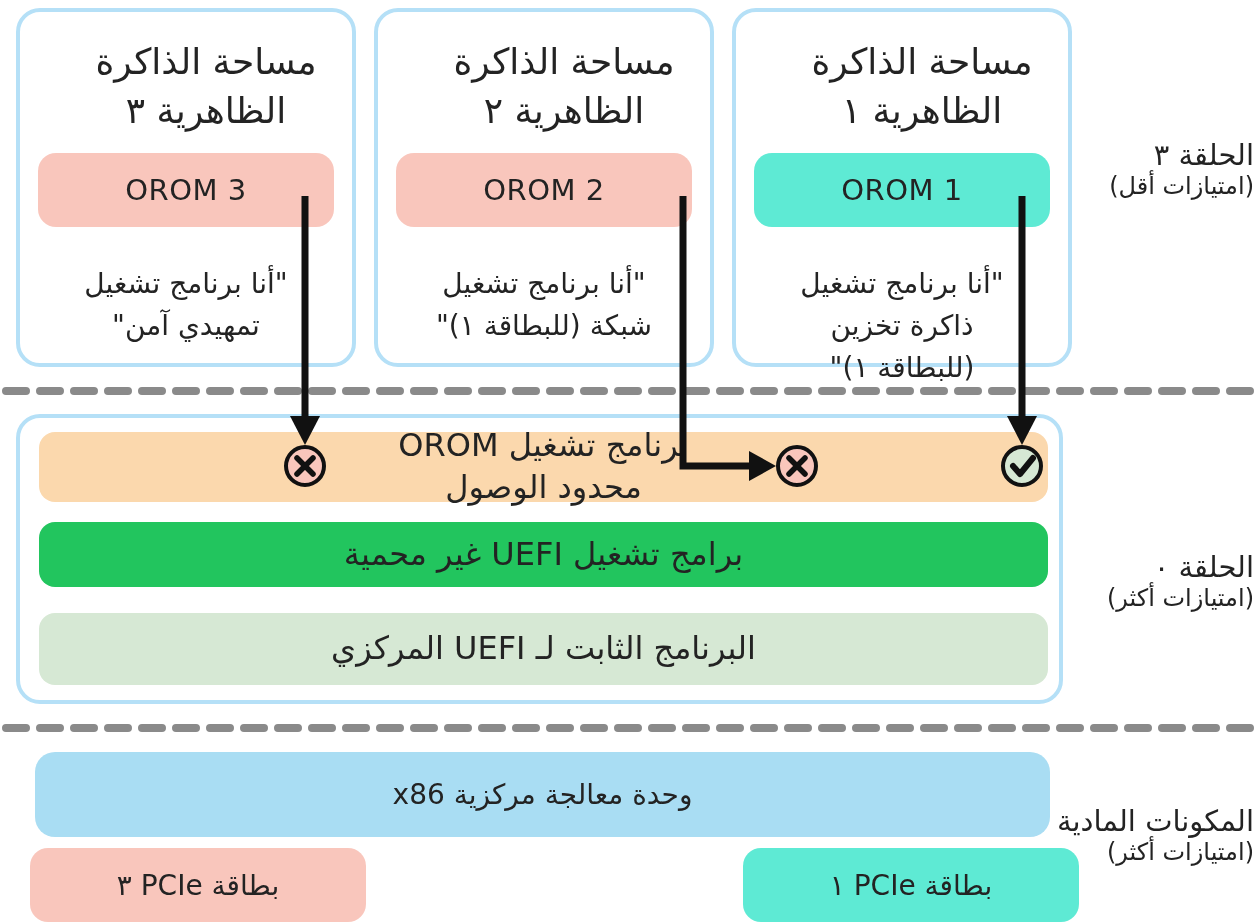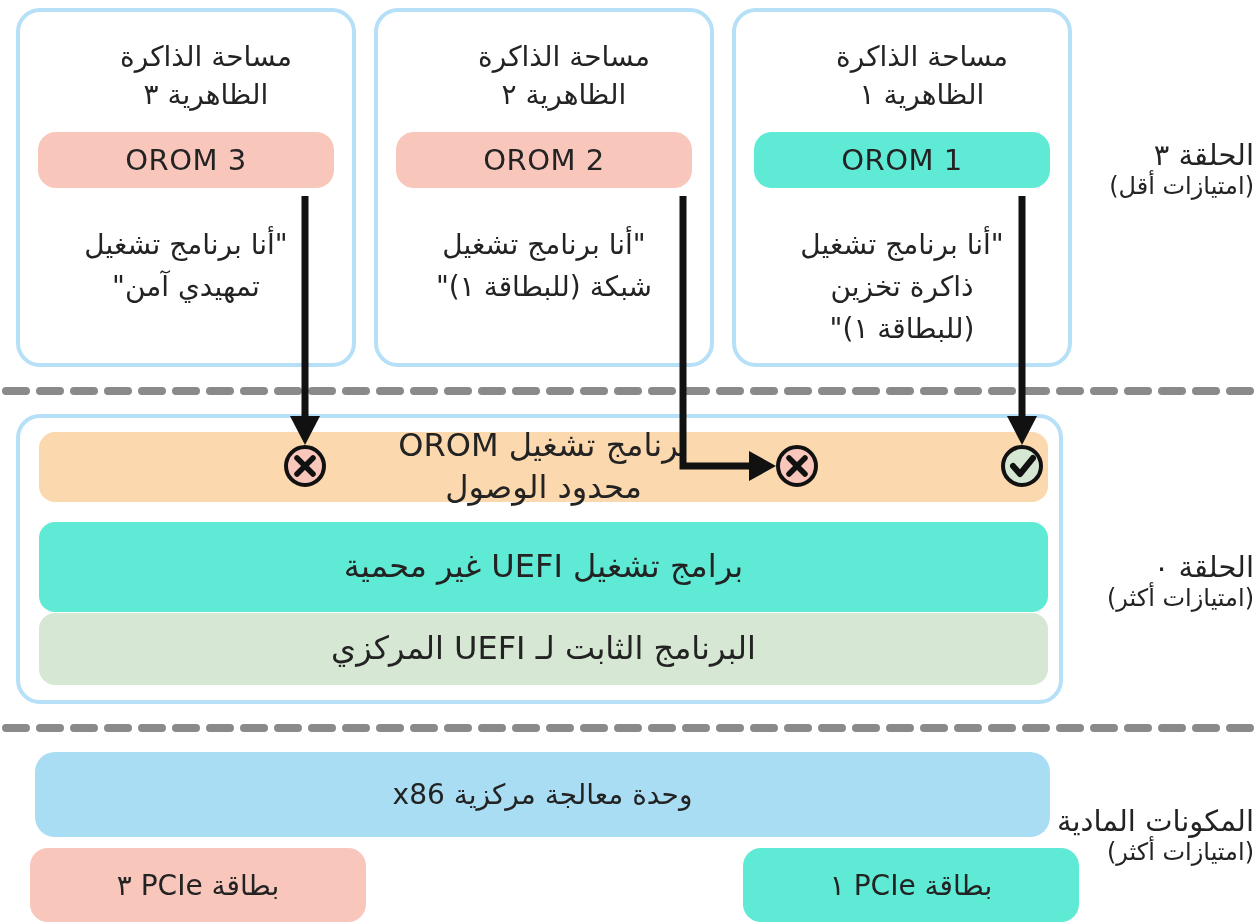--- a/index.html
+++ b/index.html
@@ -7,24 +7,24 @@
     position:relative;width:1258px;height:923px;background:#ffffff;
     font-family:"DejaVu Sans",sans-serif;color:#232323;overflow:hidden;
   }
   
   .topbox{
     position:absolute;top:8px;width:340px;height:359px;box-sizing:border-box;
     background:#ffffff;border:4px solid #b5e0f7;border-radius:24px;
     direction:rtl;text-align:center;
   }
   .topbox .title{
-    margin-top:26px;font-size:28px;line-height:1.35;white-space:pre-line;margin-left:40px;
+    margin-top:26px;font-size:36px;line-height:1.35;white-space:pre-line;margin-left:40px;
   }
   .badge{
-    margin:18px auto 0;width:296px;height:56px;border-radius:18px;
+    margin:18px auto 0;width:296px;height:74px;border-radius:18px;
     display:flex;align-items:center;justify-content:center;
     font-size:29px;letter-spacing:.5px;
   }
   .fill-red{background:#f9c6bc;}
   .fill-green{background:#5eead4;}
   .quote{
     margin-top:36px;font-size:28px;line-height:1.5;white-space:pre-line;
     direction:rtl;
   }
   
@@ -39,21 +39,21 @@
     box-sizing:border-box;background:#ffffff;
     border:4px solid #b5e0f7;border-radius:24px;
   }
   .row{
     position:absolute;left:19px;width:1009px;border-radius:16px;
     display:flex;align-items:center;justify-content:center;
     font-size:32px;direction:rtl;text-align:center;white-space:pre-line;
     line-height:1.3;
   }
   .row-orange{top:14px;height:70px;background:#fbd8ad;}
-  .row-green1{top:104px;height:90px;background:#5eead4;}
+  .row-green1{top:104px;height:65px;background:#22c55e;}
   .row-green2{top:195px;height:72px;background:#d6e8d4;text-align:right;}
   
   .cpubar{
     position:absolute;left:35px;top:752px;width:1015px;height:85px;
     background:#a9ddf3;border-radius:20px;
     display:flex;align-items:center;justify-content:center;
     font-size:28px;direction:rtl;
   }
   .card{
     position:absolute;top:848px;width:336px;height:74px;border-radius:18px;

